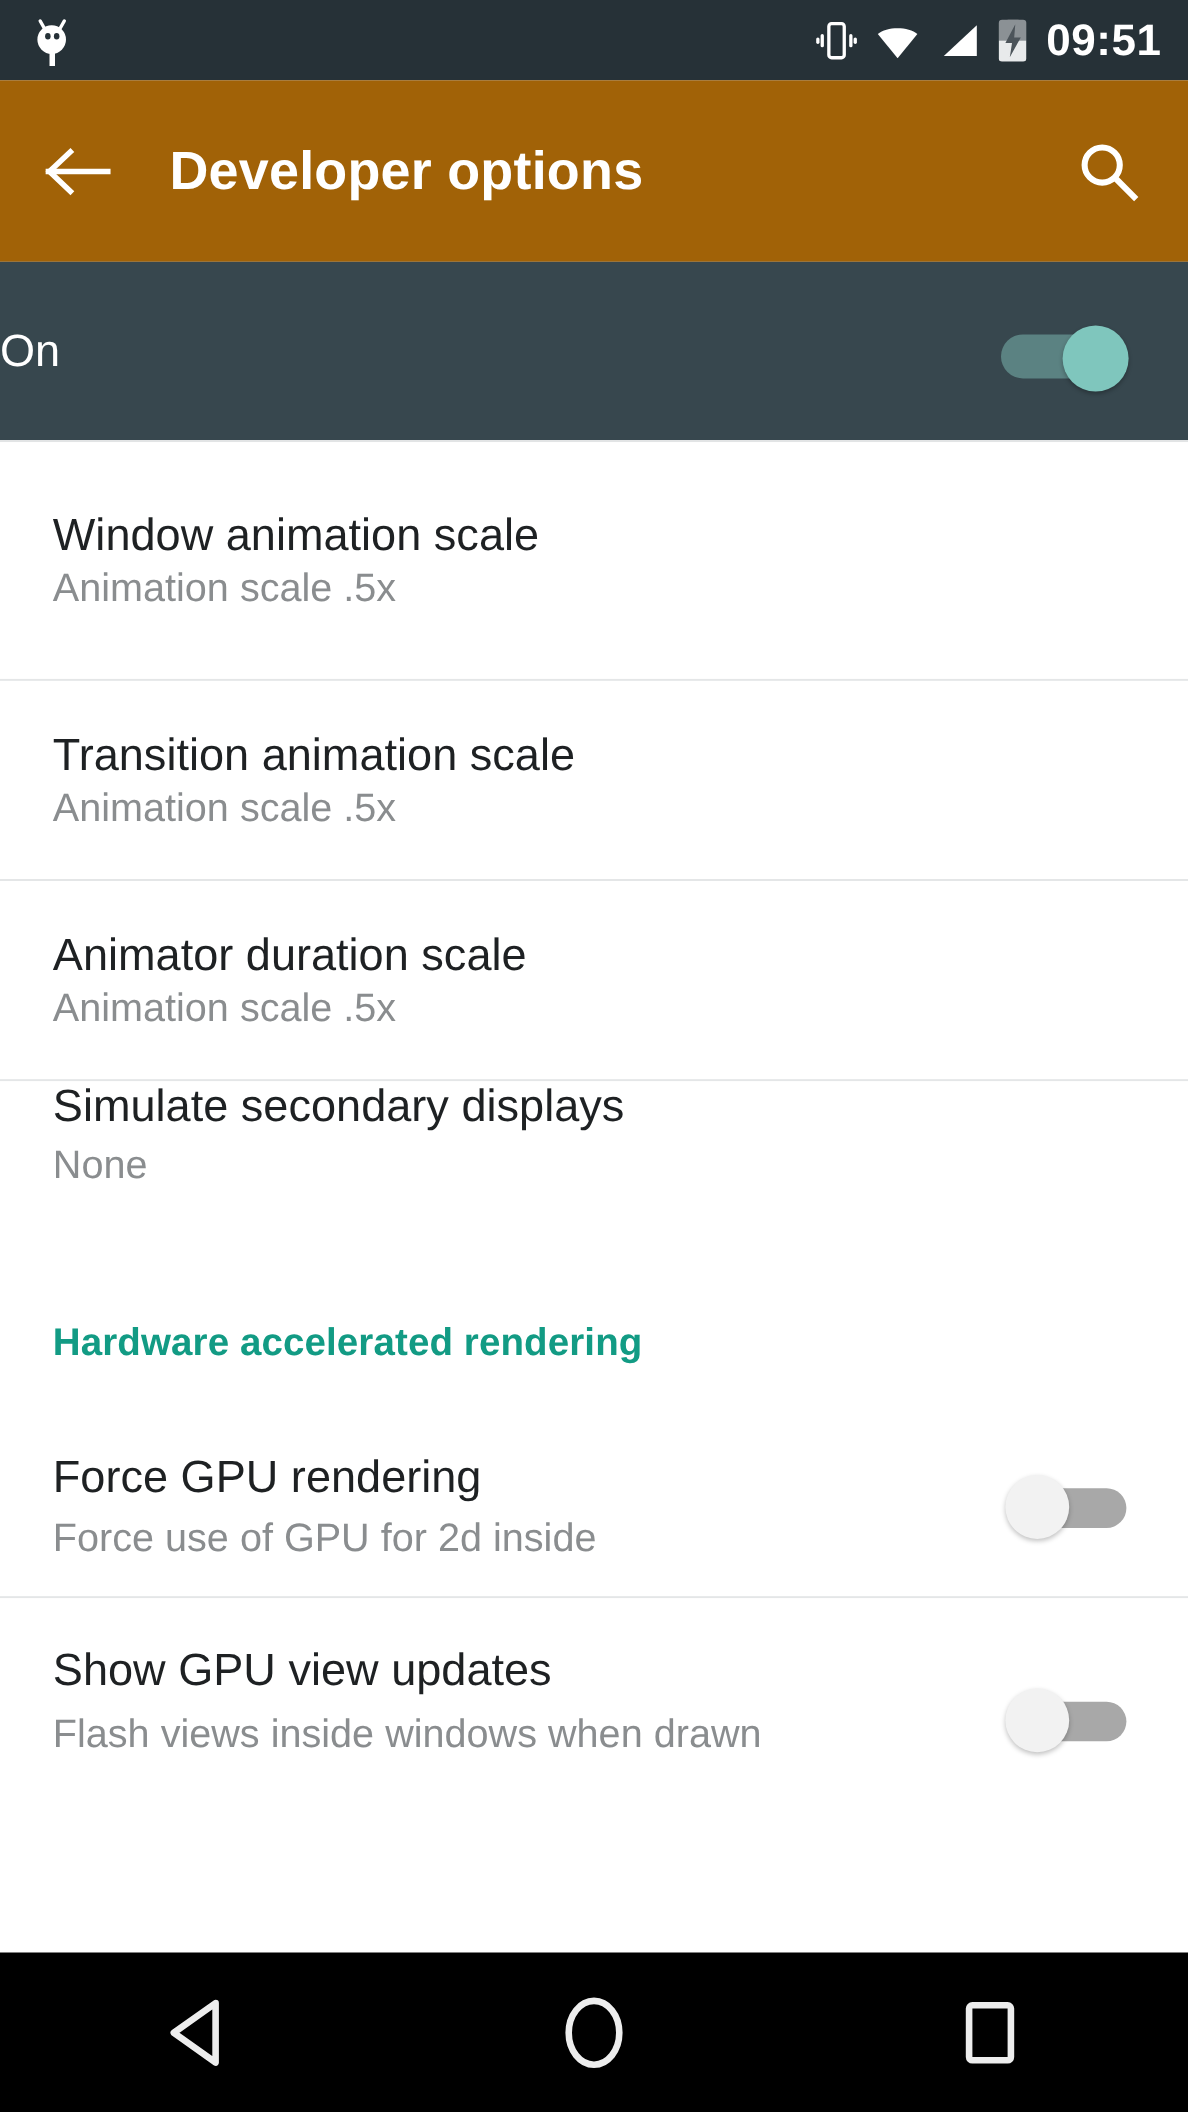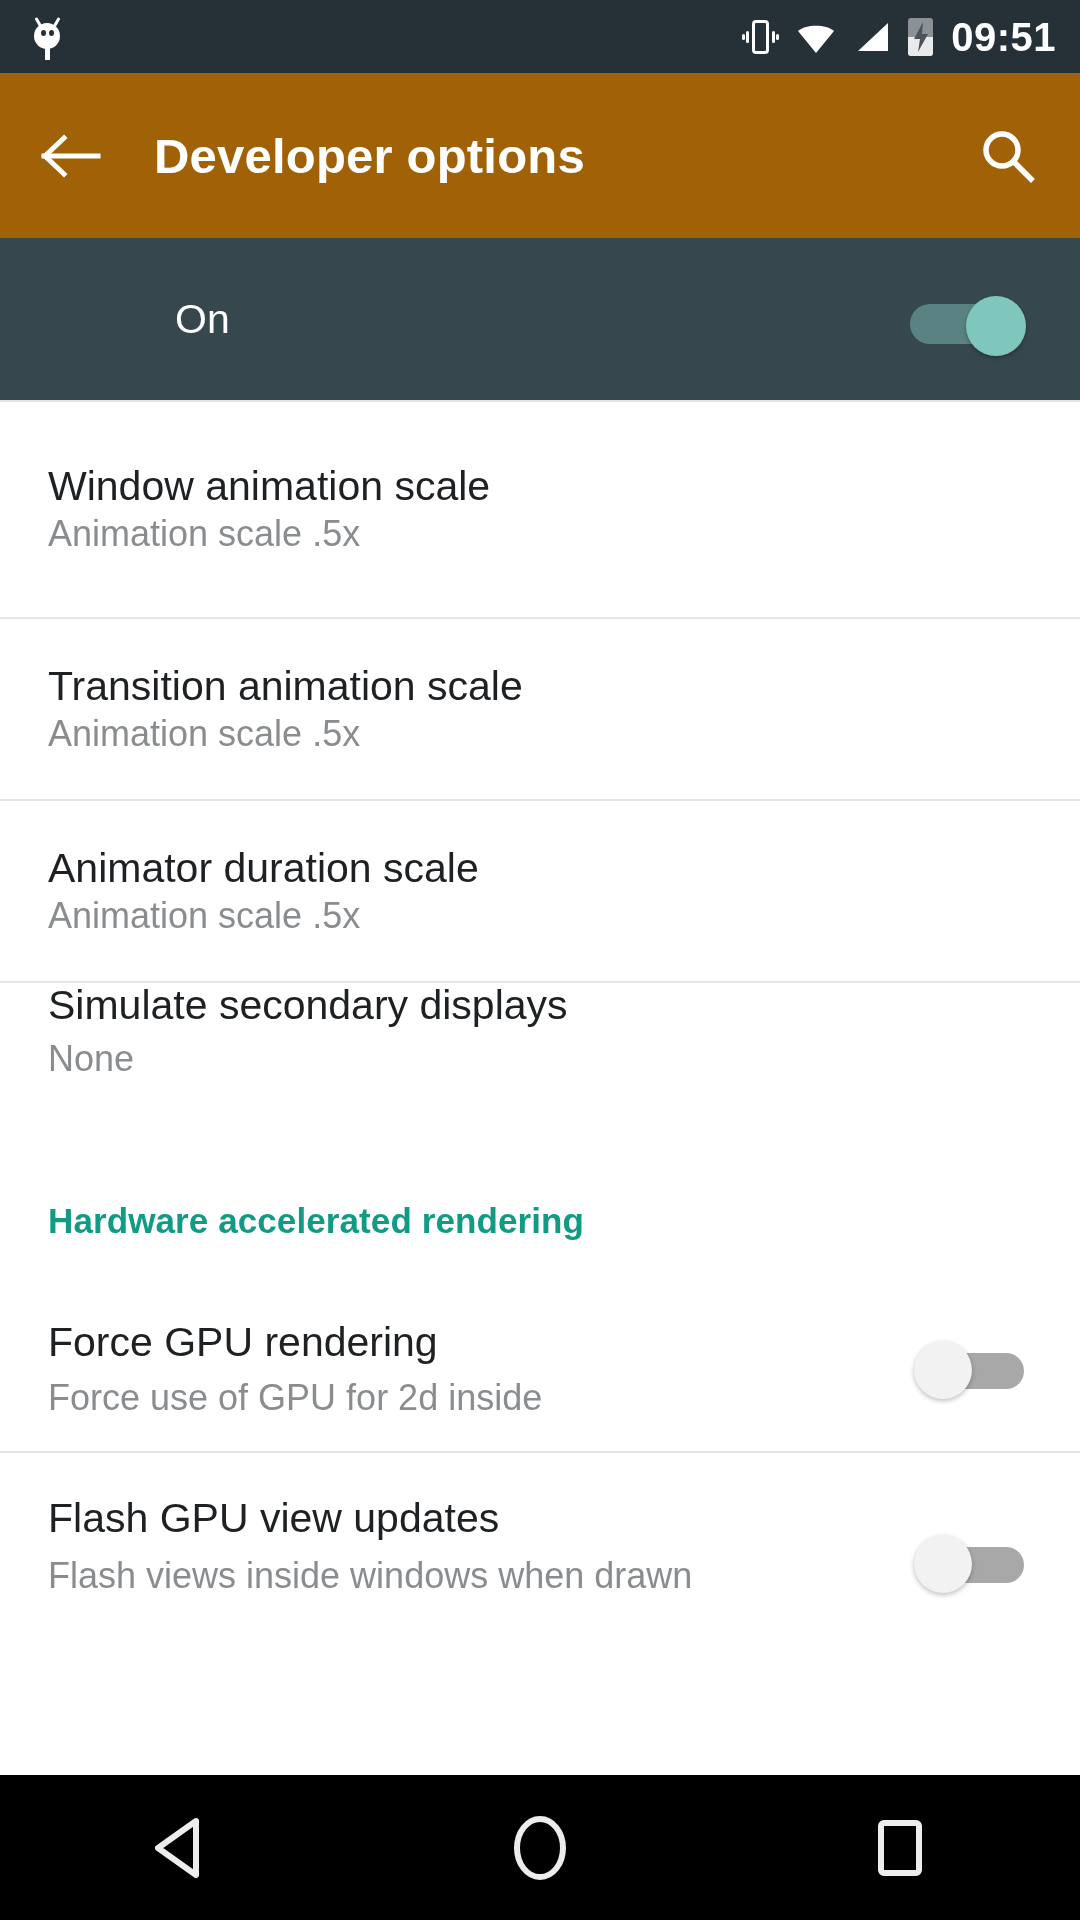--- a/index.html
+++ b/index.html
@@ -97,21 +97,21 @@
     display:flex; align-items:center; justify-content:center;
   }
 
   
   .master-row {
     position:absolute; top:238px; left:0; width:1080px; height:162px;
     background:#37474e;
     display:flex; align-items:center;
   }
   .master-label {
-    color:#ffffff; font-size:41px; margin-left:175px; line-height:1;
+    color:#ffffff; font-size:41px; line-height:1;
   }
   .master-switch {
     position:absolute; right:54px; top:50%; transform:translateY(-50%);
     width:116px; height:46px;
   }
   .msw-track {
     position:absolute; left:0; top:8px; width:92px; height:40px;
     border-radius:20px; background:#5b8282;
   }
   .msw-thumb {
@@ -284,21 +284,21 @@
       </div>
       <div class="off-switch">
         <div class="osw-track"></div>
         <div class="osw-thumb"></div>
       </div>
     </div>
     <div class="divider"></div>
 
     <div class="list-item" style="height:163px; padding-top:24px;">
       <div class="li-text">
-        <div class="li-title">Flash GPU view updates</div>
+        <div class="li-title">Show GPU view updates</div>
         <div class="li-sub" style="margin-top:14px;">Flash views inside windows when drawn</div>
       </div>
       <div class="off-switch" style="margin-top:34px;">
         <div class="osw-track"></div>
         <div class="osw-thumb"></div>
       </div>
     </div>
 
   </div>
 

